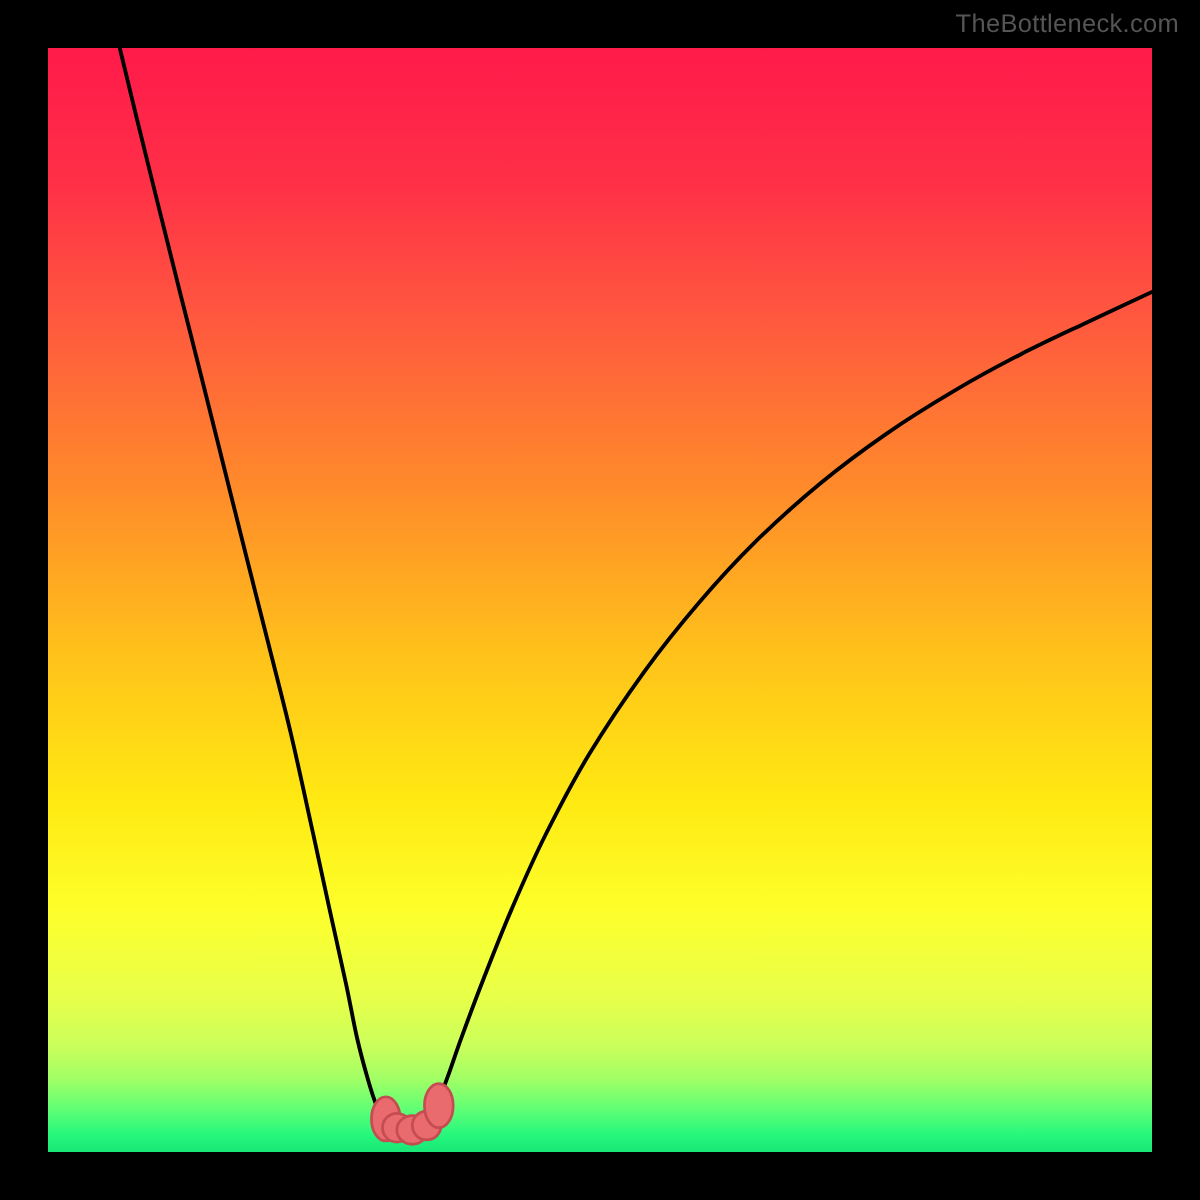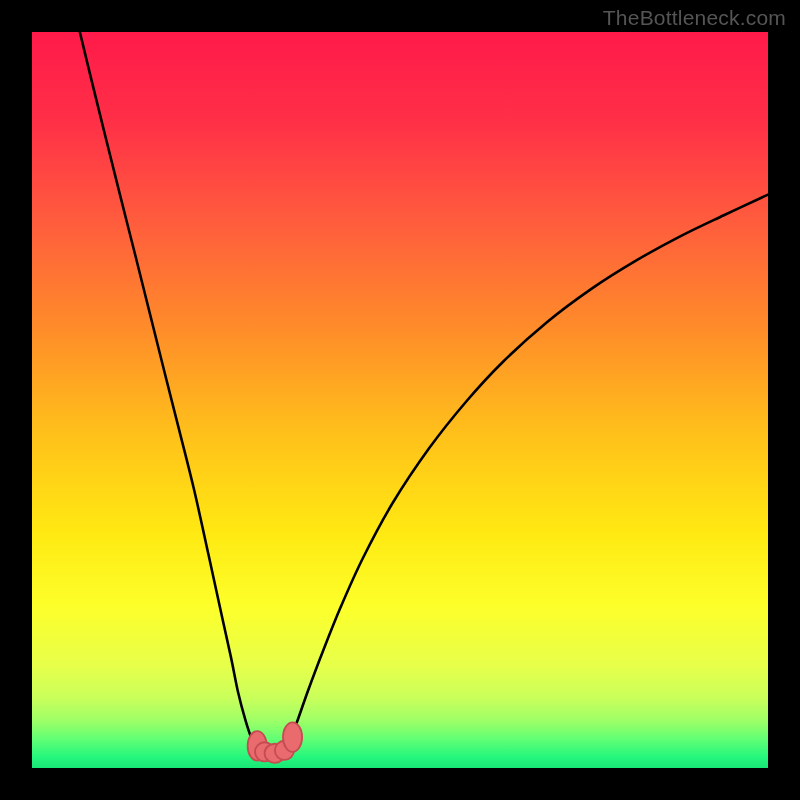--- a/index.html
+++ b/index.html
@@ -39,21 +39,21 @@
     top: 0;
     left: 0;
     width: 100%;
     height: 100%;
   }
   .watermark {
     position: absolute;
     top: 6px;
     right: 14px;
     color: #555;
-    font-size: 21px;
+    font-size: 17px;
     font-weight: 500;
     letter-spacing: 0.2px;
   }
 </style>
 </head>
 <body>
 
 <div class="frame">
 
   <div class="plot-area">

